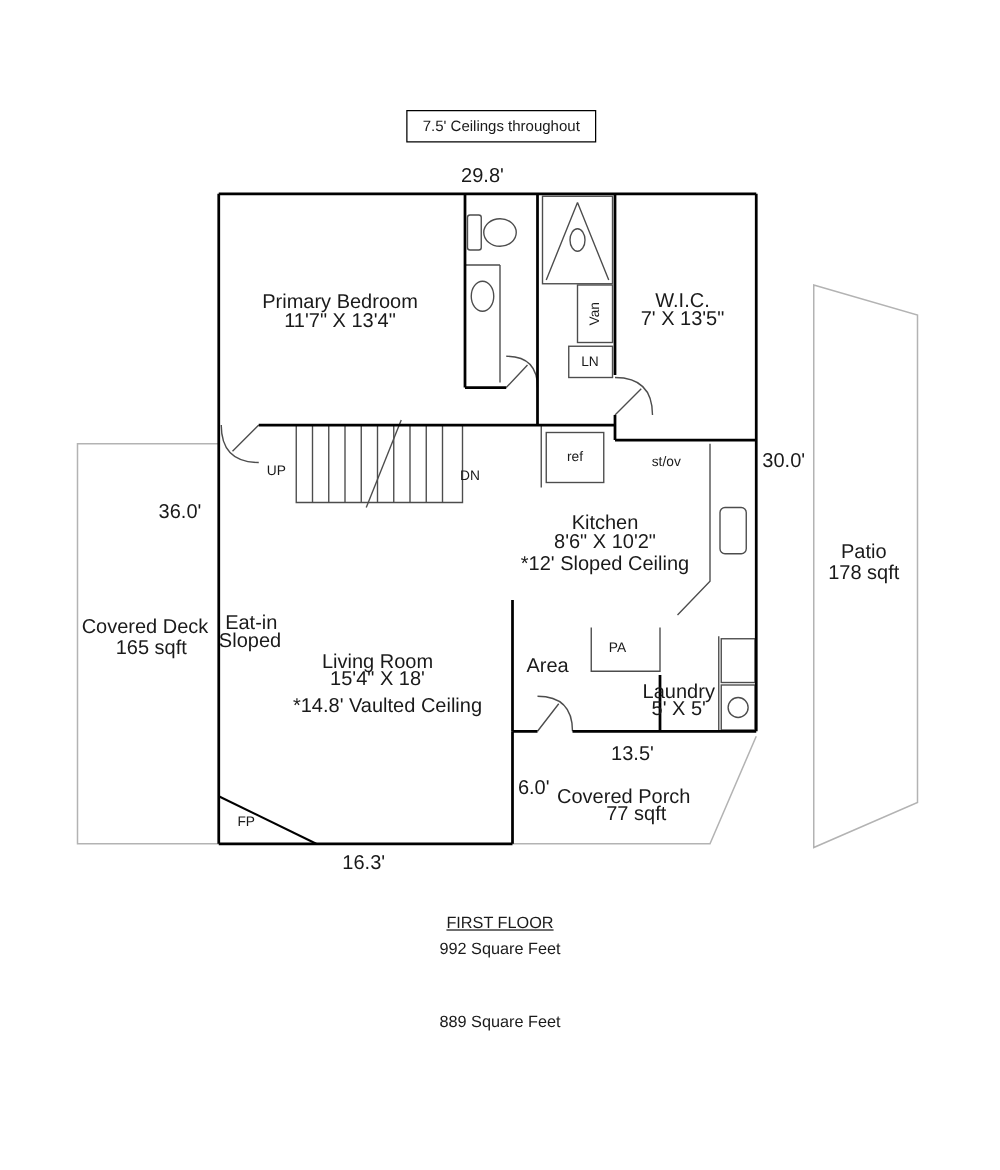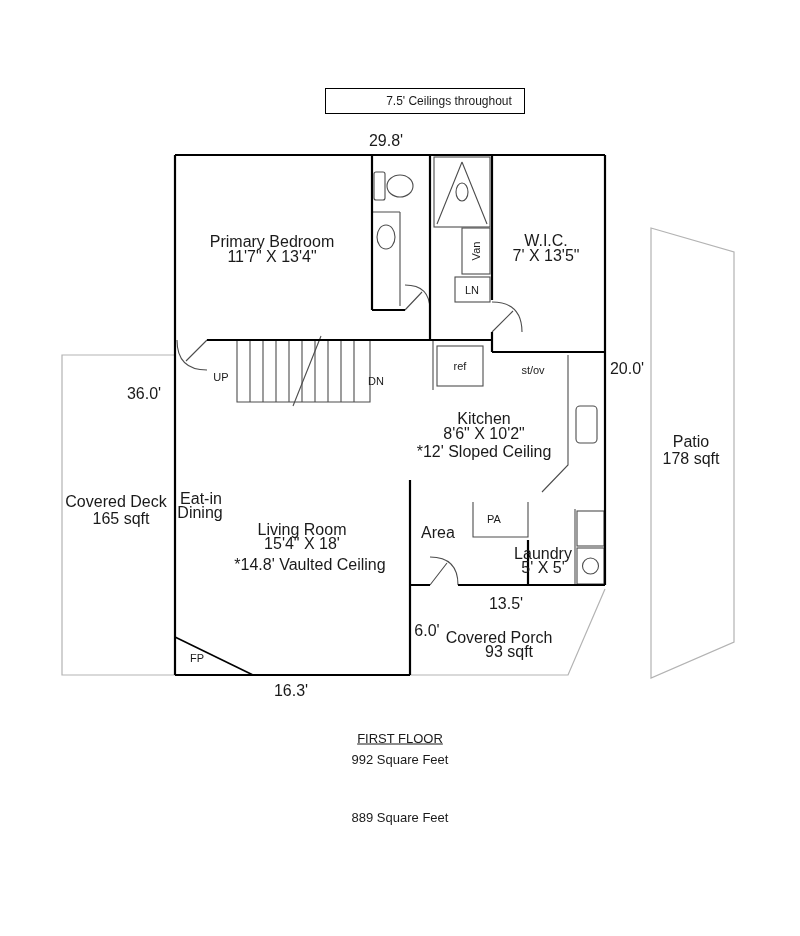--- a/index.html
+++ b/index.html
@@ -12,21 +12,20 @@
   .lbl{
     position:absolute;transform:translate(-50%,-50%);
     font-size:16px;line-height:1.1;white-space:nowrap;color:#1a1a1a;
   }
   .lbl.small{font-size:11px;}
   .lbl.rot{transform:translate(-50%,-50%) rotate(-90deg);}
   #title-box{
     position:absolute;left:325px;top:88px;width:150px;height:24px;
     border:1px solid #000;font-size:12px;line-height:24px;text-align:center;
     background:#fff;
-    padding-left:48px;
   }
   .footer-line{position:absolute;left:400px;transform:translate(-50%,-50%);
     font-size:13px;white-space:nowrap;}
   .underline{text-decoration:underline;}
 </style>
 </head>
 <body>
 
 <div id="canvas">
 
@@ -87,22 +86,22 @@
       <path d="M492,155 V300 M492,332 V352 M492,352 H605"></path>
       <path d="M410,480 V585"></path>
       <path d="M528,540 V585"></path>
       <path d="M175,637 L253,675" stroke-width="1.6"></path>
     </g>
   </svg>
 
   <div id="title-box">7.5' Ceilings throughout</div>
 
   <div class="lbl" style="left:386px;top:141px">29.8'</div>
-  <div class="lbl" style="left:144px;top:394px">36.0'</div>
-  <div class="lbl" style="left:627px;top:369px">20.0'</div>
+  <div class="lbl" style="left:144px;top:410px">36.0'</div>
+  <div class="lbl" style="left:627px;top:369px">30.0'</div>
   <div class="lbl" style="left:291px;top:691px">16.3'</div>
   <div class="lbl" style="left:506px;top:604px">13.5'</div>
   <div class="lbl" style="left:427px;top:631px">6.0'</div>
 
   <div class="lbl" style="left:272px;top:242px">Primary Bedroom</div>
   <div class="lbl" style="left:272px;top:257px">11'7" X 13'4"</div>
 
   <div class="lbl" style="left:546px;top:241px">W.I.C.</div>
   <div class="lbl" style="left:546px;top:256px">7' X 13'5"</div>
 
@@ -113,40 +112,40 @@
   <div class="lbl small" style="left:533px;top:370px">st/ov</div>
 
   <div class="lbl" style="left:484px;top:419px">Kitchen</div>
   <div class="lbl" style="left:484px;top:434px">8'6" X 10'2"</div>
   <div class="lbl" style="left:484px;top:452px">*12' Sloped Ceiling</div>
 
   <div class="lbl small" style="left:221px;top:377px">UP</div>
   <div class="lbl small" style="left:376px;top:381px">DN</div>
 
   <div class="lbl" style="left:201px;top:499px">Eat-in</div>
-  <div class="lbl" style="left:200px;top:513px">Dining</div>
+  <div class="lbl" style="left:200px;top:513px">Sloped</div>
 
   <div class="lbl" style="left:302px;top:530px">Living Room</div>
   <div class="lbl" style="left:302px;top:544px">15'4" X 18'</div>
   <div class="lbl" style="left:310px;top:565px">*14.8' Vaulted Ceiling</div>
 
   <div class="lbl" style="left:438px;top:533px">Area</div>
   <div class="lbl small" style="left:494px;top:519px">PA</div>
 
   <div class="lbl" style="left:543px;top:554px">Laundry</div>
   <div class="lbl" style="left:543px;top:568px">5' X 5'</div>
 
   <div class="lbl small" style="left:197px;top:658px">FP</div>
 
   <div class="lbl" style="left:116px;top:502px">Covered Deck</div>
   <div class="lbl" style="left:121px;top:519px">165 sqft</div>
 
   <div class="lbl" style="left:691px;top:442px">Patio</div>
   <div class="lbl" style="left:691px;top:459px">178 sqft</div>
 
   <div class="lbl" style="left:499px;top:638px">Covered Porch</div>
-  <div class="lbl" style="left:509px;top:652px">93 sqft</div>
+  <div class="lbl" style="left:509px;top:652px">77 sqft</div>
 
   <div class="footer-line underline" style="top:738px">FIRST FLOOR</div>
   <div class="footer-line" style="top:759px">992 Square Feet</div>
   <div class="footer-line" style="top:817px">889 Square Feet</div>
 
 </div>
 
 </body></html>

